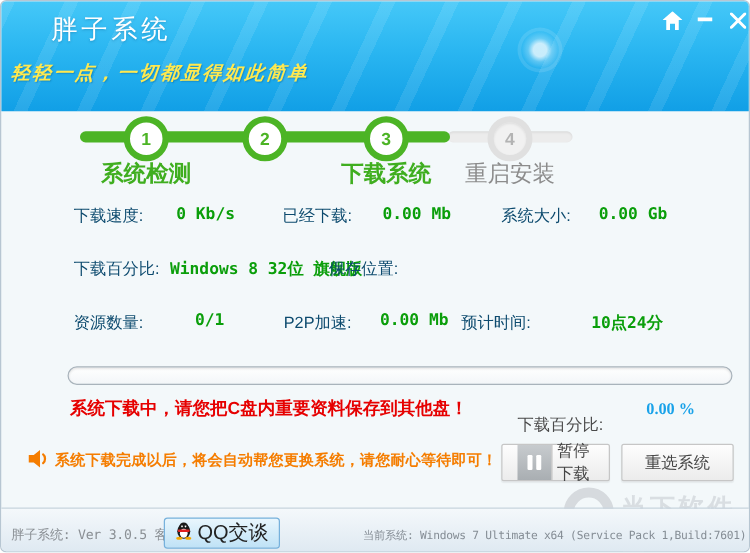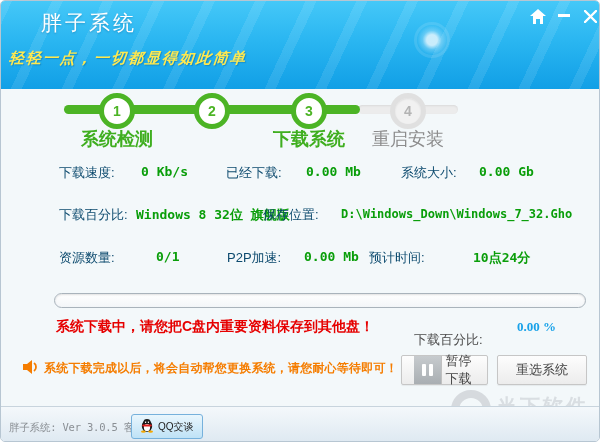--- a/index.html
+++ b/index.html
@@ -60,21 +60,21 @@
   .btn-pause .lbl{flex:1;text-align:center;}
   .btn-reselect{left:496px;width:90px;}
 
   
   .statusbar{position:absolute;left:0;top:405px;width:600px;height:37px;
     background:linear-gradient(180deg,#f4f8fb,#dde8f1);border-top:1px solid #c8d4dd;z-index:6;}
   .sb-left{position:absolute;left:8px;top:14px;font-size:10.5px;color:#8a8f94;letter-spacing:-.2px;
     font-family:"DejaVu Sans Mono","Liberation Mono",monospace;z-index:7;}
   .qq-btn{position:absolute;left:130px;top:7px;height:23px;padding:0 8px;border:1px solid #76b1dc;border-radius:3px;
     background:linear-gradient(180deg,#e9f6fd,#bfe2f6);display:flex;align-items:center;gap:4px;
-    font-size:10px;color:#222;cursor:pointer;z-index:7;}
+    font-size:16px;color:#222;cursor:pointer;z-index:7;}
   .sb-right{position:absolute;right:4px;top:15px;font-size:9px;letter-spacing:-.2px;color:#858d95;
     font-family:"DejaVu Sans Mono","Liberation Mono",monospace;white-space:nowrap;z-index:7;}
 
   
   .watermark{position:absolute;left:446px;top:386px;width:154px;height:50px;z-index:5;pointer-events:none;}
   .wm-ring{position:absolute;left:4px;top:3px;width:24px;height:24px;border:8px solid #d6dade;border-radius:50%;}
   .wm-tail{position:absolute;left:2px;top:32px;width:16px;height:7px;background:#d6dade;transform:rotate(32deg);border-radius:2px;}
   .wm-site{position:absolute;left:50px;top:6px;font-size:20px;font-weight:bold;color:#d9dee2;letter-spacing:3px;}
   .wm-url{position:absolute;left:56px;top:29px;font-size:10px;color:#e0e4e8;}
 </style>
@@ -124,21 +124,20 @@
   <span class="ilabel" style="left:58px;top:163px;">下载速度:</span>
   <span class="ivalue" style="left:140px;top:163px;">0 Kb/s</span>
   <span class="ilabel" style="left:225px;top:163px;">已经下载:</span>
   <span class="ivalue" style="left:305px;top:163px;">0.00 Mb</span>
   <span class="ilabel" style="left:400px;top:163px;">系统大小:</span>
   <span class="ivalue" style="left:478px;top:163px;">0.00 Gb</span>
 
   <span class="ilabel" style="left:58px;top:205px;">下载百分比:</span>
   <span class="ivalue" style="left:135px;top:205px;">Windows 8 32位 旗舰版</span>
   <span class="ilabel" style="left:262px;top:205px;">保存位置:</span>
-  <span class="ivalue small" style="left:340px;top:206px;">D:\Windows_Down\Windows_7_32.Gho</span>
 
   <span class="ilabel" style="left:58px;top:248px;">资源数量:</span>
   <span class="ivalue" style="left:155px;top:248px;">0/1</span>
   <span class="ilabel" style="left:226px;top:248px;">P2P加速:</span>
   <span class="ivalue" style="left:303px;top:248px;">0.00 Mb</span>
   <span class="ilabel" style="left:368px;top:248px;">预计时间:</span>
   <span class="ivalue" style="left:472px;top:248px;">10点24分</span>
 
   <div class="pbar"></div>
   <div class="warn-red">系统下载中，请您把C盘内重要资料保存到其他盘！</div>
@@ -180,15 +179,16 @@
           <ellipse cx="7" cy="4.4" rx="3.6" ry="3.4" fill="#1a1a1a"></ellipse>
           <ellipse cx="7" cy="9.6" rx="3.1" ry="3.6" fill="#fff"></ellipse>
           <rect x="2.2" y="6.6" width="9.6" height="2" rx="1" fill="#e02020"></rect>
           <ellipse cx="3.4" cy="13.6" rx="2.4" ry="1.2" fill="#f5a800"></ellipse>
           <ellipse cx="10.6" cy="13.6" rx="2.4" ry="1.2" fill="#f5a800"></ellipse>
           <path d="M5.6 3.4 a0.7 0.7 0 1 0 0.01 0 M8.4 3.4 a0.7 0.7 0 1 0 0.01 0" fill="#fff"></path>
         </svg>
       </span>
       <span>QQ交谈</span>
     </div>
+    <span class="sb-right">当前系统: Windows 7 Ultimate x64 (Service Pack 1,Build:7601)</span>
   </div>
 
 </div>
 
 </body></html>

